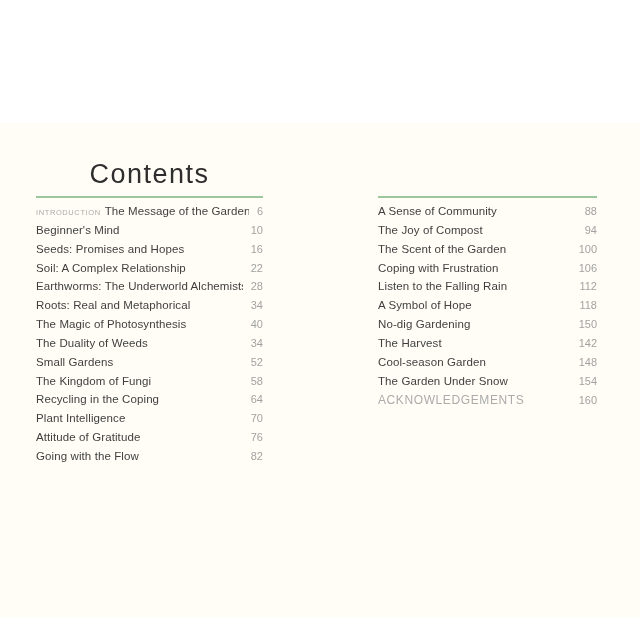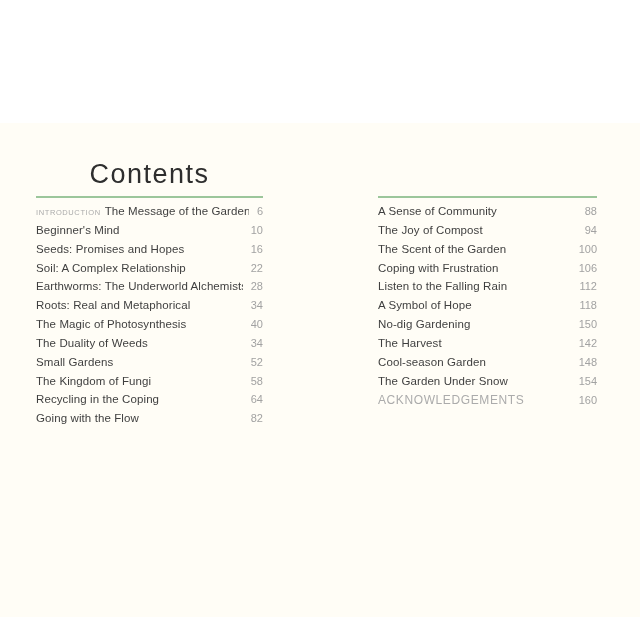--- a/index.html
+++ b/index.html
@@ -133,20 +133,28 @@
         </div>
         <div class="toc-row">
           <span class="toc-label">The Kingdom of Fungi</span>
           <span class="toc-page">58</span>
         </div>
         <div class="toc-row">
           <span class="toc-label">Recycling in the Coping</span>
           <span class="toc-page">64</span>
         </div>
         <div class="toc-row">
+          <span class="toc-label">Plant Intelligence</span>
+          <span class="toc-page">70</span>
+        </div>
+        <div class="toc-row">
+          <span class="toc-label">Attitude of Gratitude</span>
+          <span class="toc-page">76</span>
+        </div>
+        <div class="toc-row">
           <span class="toc-label">Going with the Flow</span>
           <span class="toc-page">82</span>
         </div>
       </div>
   </div>
 
   <div class="toc-col right">
     <div class="green-rule"></div>
     <div class="toc-rows">
         <div class="toc-row">

